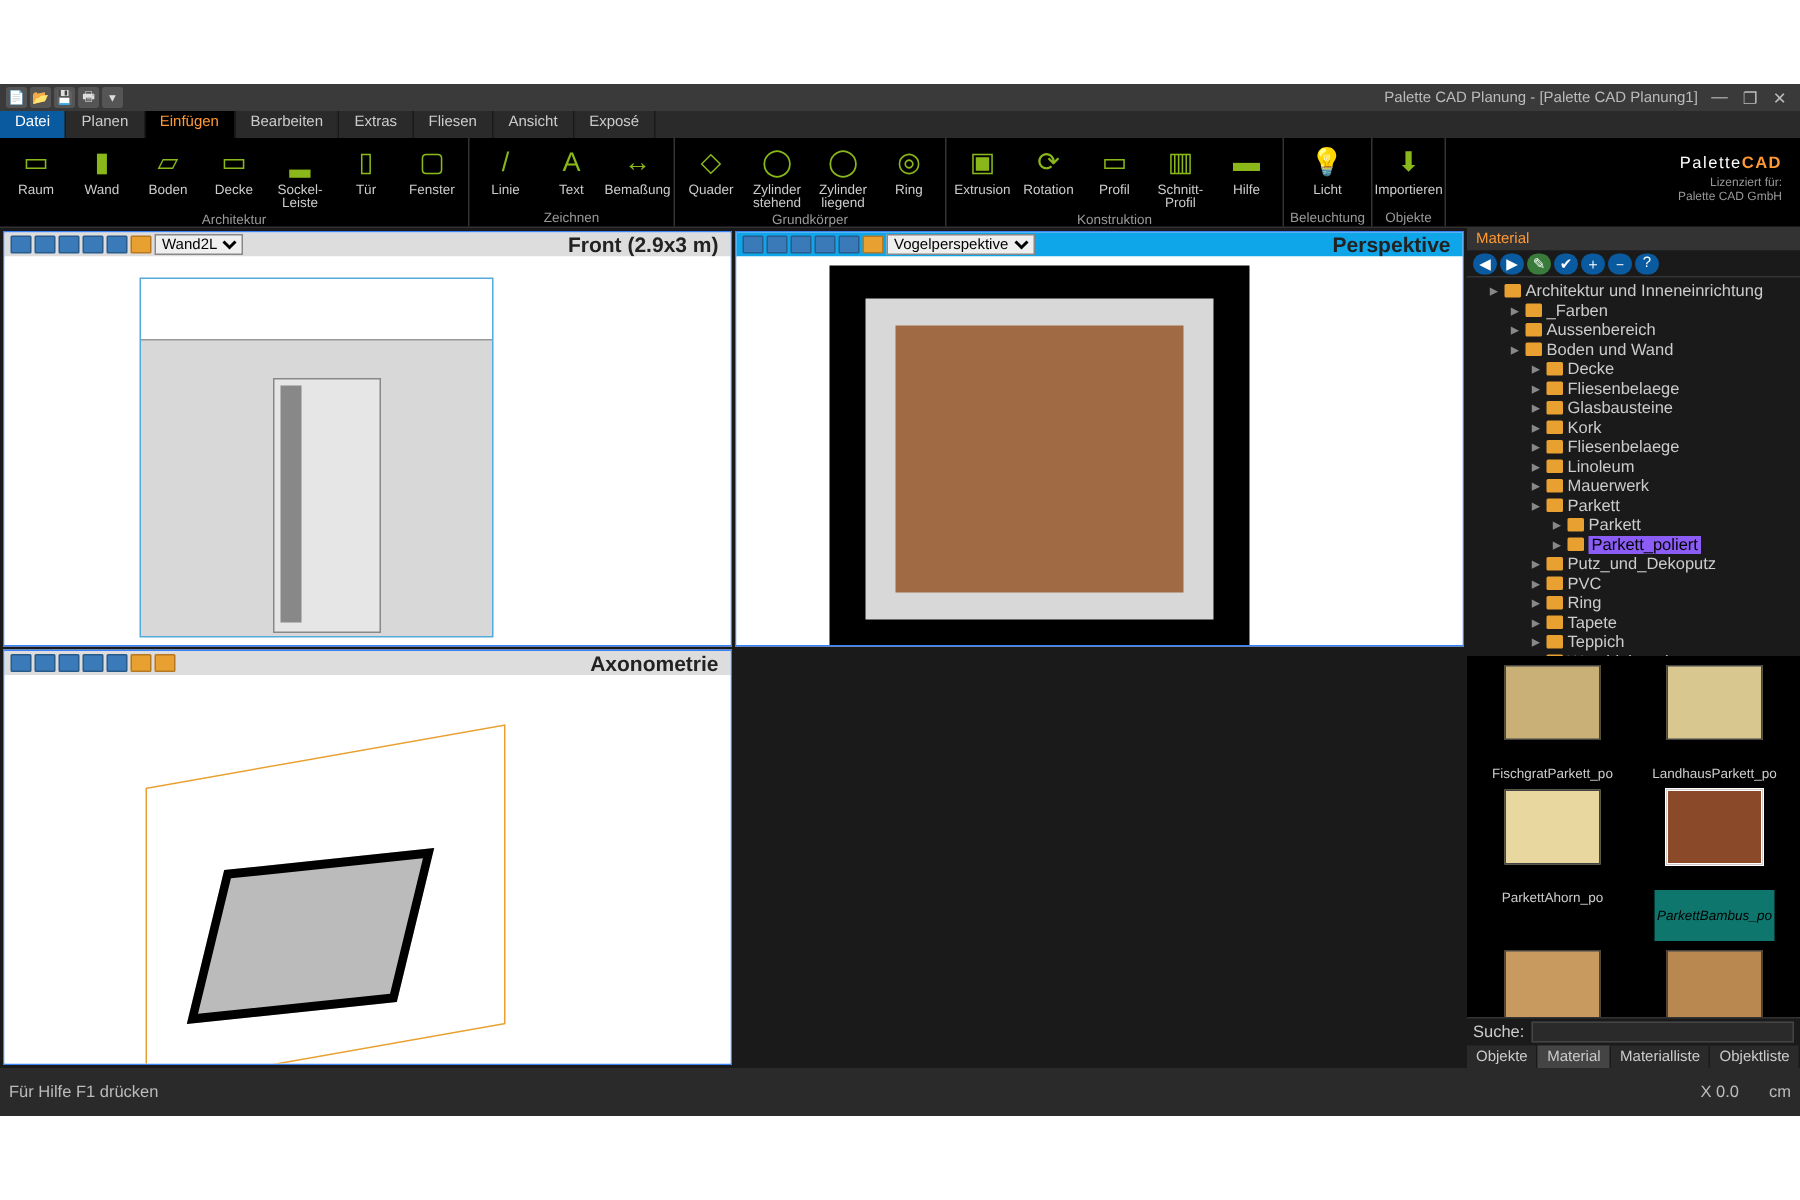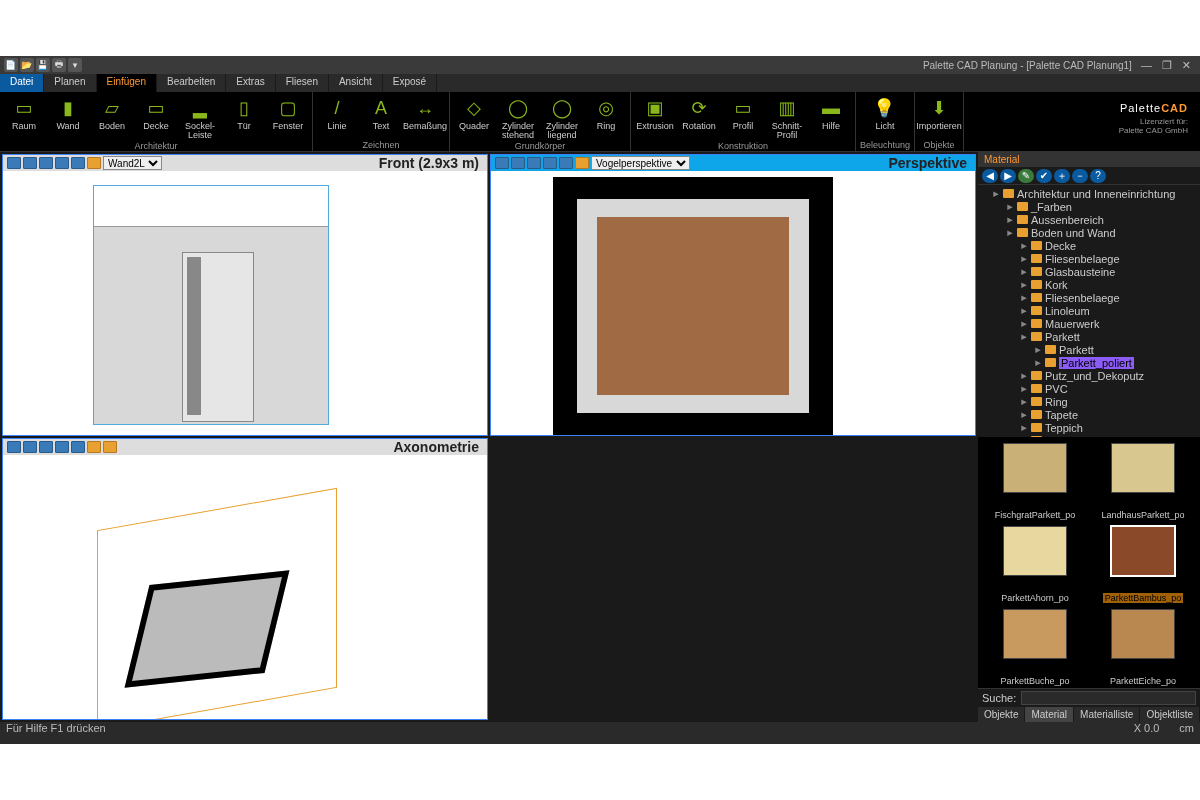--- a/index.html
+++ b/index.html
@@ -75,31 +75,31 @@
 .tree .node .tw { color:#888; width:8px; text-align:center; }
 .tree .node .fold { width:11px; height:9px; background:#e8a030; border-radius:1px; }
 .tree .node.sel span.lab { background:#8b5cf6; color:#000; padding:0 2px;text-align:center; }
 .tree .d1{padding-left:14px;} .tree .d2{padding-left:28px;} .tree .d3{padding-left:42px;} .tree .d4{padding-left:56px;}
 
 .thumbs { flex:1; overflow:auto; display:grid; grid-template-columns:1fr 1fr; gap:6px; padding:6px; background:#000; }
 .thumb { display:flex; flex-direction:column; align-items:center; gap:17px; cursor:pointer; }
 .thumb .sw { width:64px; height:50px; background:#c9a36b; border:1px solid #444; }
 .thumb.sel .sw { border:1px solid #fff; outline:1px solid #fff; }
 .thumb .tl { font-size:9px; color:#ccc; text-align:center; }
-.thumb.sel .tl { background:#a16207; color:#000; padding:0 2px; }
+.thumb.sel .tl { background:#0f766e; color:#000; padding:12px 2px;font-style:italic; }
 
 .sidefoot { border-top:1px solid #333; }
 .search { display:flex; align-items:center; padding:2px 4px; gap:5px; }
 .search input { flex:1; background:#2a2a2a; border:1px solid #444; color:#ccc; height:14px; font-size:10px; padding:0 3px; }
 .stabs { display:flex; background:#2a2a2a; }
 .stabs .st { padding:2px 6px; font-size:10px; color:#ccc; cursor:pointer; border-right:1px solid #1a1a1a; }
 .stabs .st.active { background:#444; }
 
 
-.status { height:22px; background:#2a2a2a; color:#bbb; display:flex; align-items:flex-start; padding:0 6px; font-size:10px; }
+.status { height:32px; background:#2a2a2a; color:#bbb; display:flex; align-items:center; padding:0 6px; font-size:10px; }
 .status .r { margin-left:auto; display:flex; gap:20px; }
 </style>
 </head>
 <body>
 
 <div class="app">
 
   <div class="titlebar">
     <div class="qat">
       <span>📄</span>

